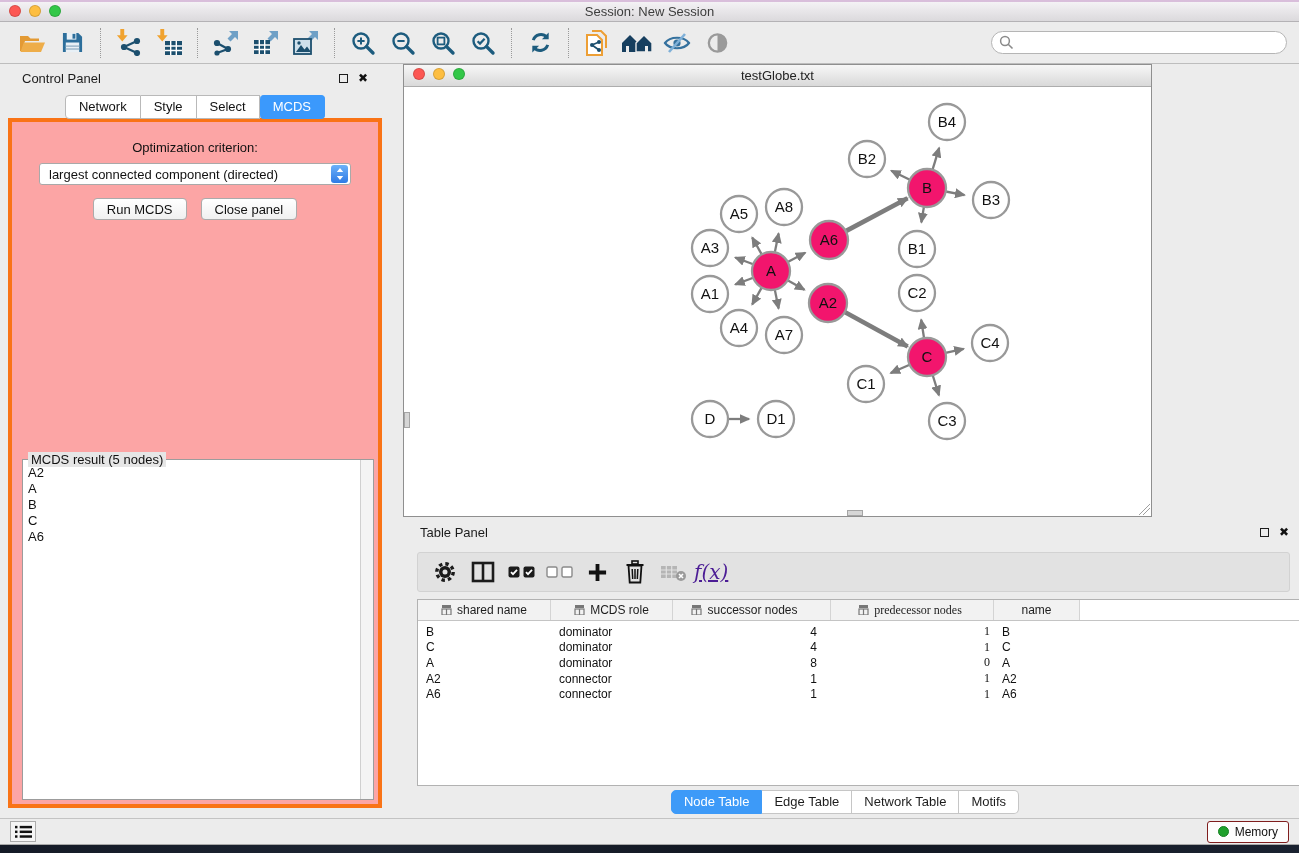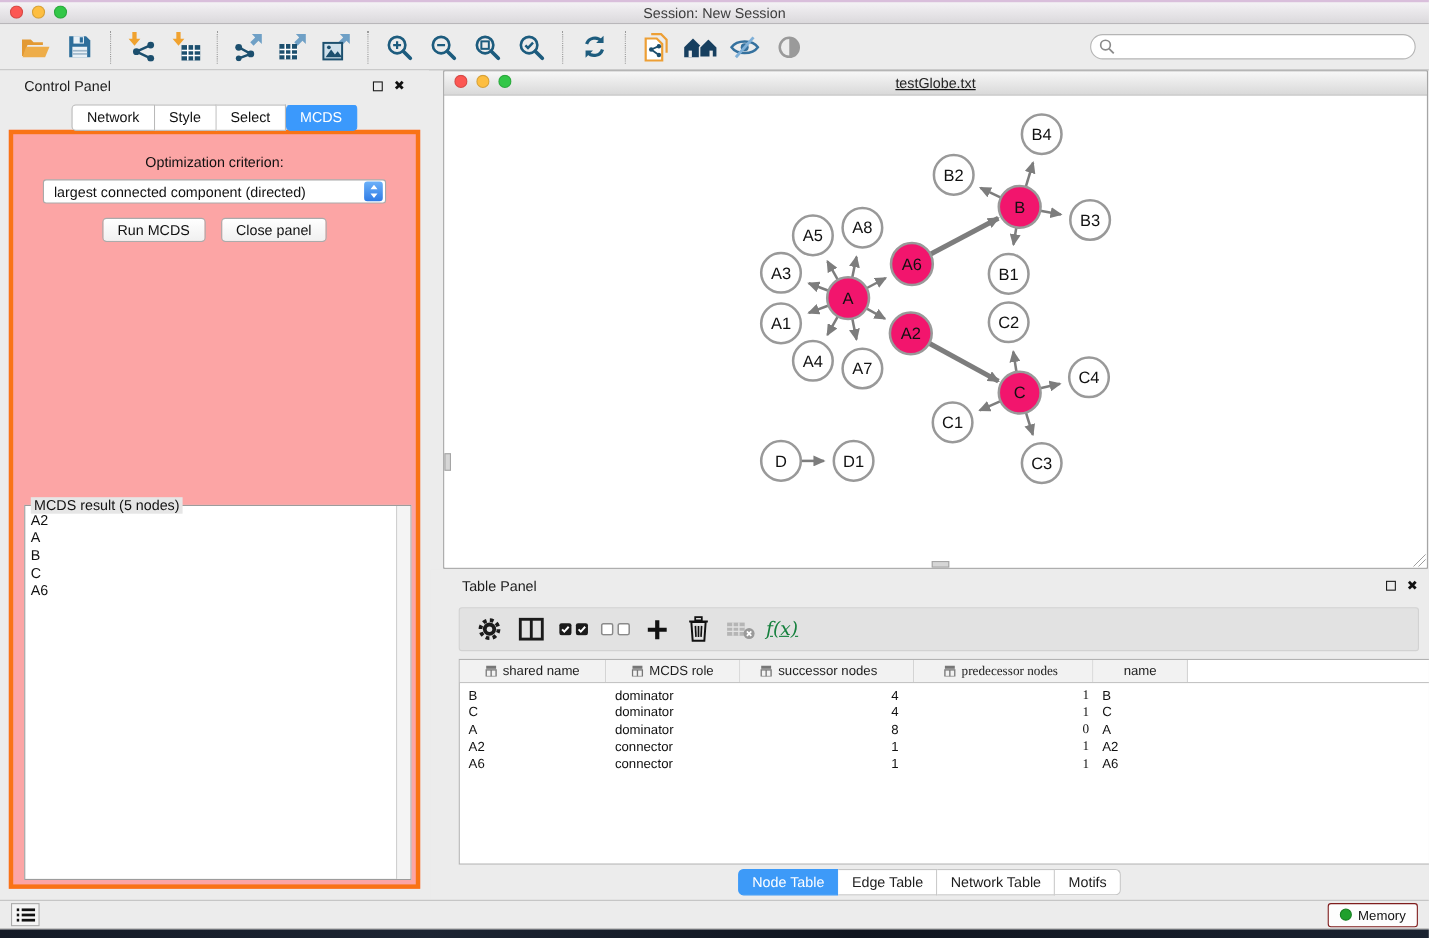--- a/index.html
+++ b/index.html
@@ -51,38 +51,38 @@
     border:1px solid #ababab; border-radius:4px; display:flex; align-items:center; }
 
   .result-box { position:absolute; left:10px; top:337px; width:352px; height:341px;
     background:#fff; border:1px solid #9c9c9c; }
   .result-legend { position:absolute; left:5px; top:-8px; background:#e6e6e6; padding:0 3px; font-size:13px; color:#111; }
   .result-list { position:absolute; left:1px; top:3px; bottom:1px; right:14px; overflow:hidden; padding:2px 0 0 4px; }
   .result-item { font-size:13px; line-height:16px; color:#111; }
   .result-scrollbar { position:absolute; right:0; top:0; bottom:0; width:13px; background:#f4f4f4; border-left:1px solid #d0d0d0; }
 
   
-  .net-window { position:absolute; left:403px; top:64px; width:895px; height:453px;
-    border:1px solid #8f8f8f; background:#fff;text-decoration:underline; }
+  .net-window { position:absolute; left:403px; top:64px; width:749px; height:453px;
+    border:1px solid #8f8f8f; background:#fff; }
   .net-titlebar { position:relative; height:22px; background:linear-gradient(#f7f7f7,#d9d9d9);
     border-bottom:1px solid #adadad; display:flex; align-items:center; }
   .net-title { flex:1; text-align:center; font-size:13px; color:#222; }
   .net-canvas { position:absolute; left:0; top:22px; right:0; bottom:0; background:#fff; overflow:hidden; }
   .net-nub-left { position:absolute; left:0; top:347px; width:6px; height:16px; background:#d6d6d6; border:1px solid #a5a5a5; }
   .net-nub-bottom { position:absolute; left:443px; bottom:0px; width:16px; height:6px; background:#d6d6d6; border:1px solid #a5a5a5; }
   .resize-grip { position:absolute; right:1px; bottom:1px; width:12px; height:12px;
     background:linear-gradient(135deg, transparent 50%, transparent 52%, #9f9f9f 52%, #9f9f9f 56%, transparent 56%, transparent 70%, #9f9f9f 70%, #9f9f9f 74%, transparent 74%); }
 
   
   .table-panel { position:absolute; left:391px; top:518px; width:908px; height:300px; background:#ececec; }
   .tp-head { height:28px; display:flex; align-items:center; padding:0 10px 0 29px; }
   .tp-toolbar { position:absolute; left:26px; top:34px; width:873px; height:40px; background:#e2e2e2;
     border:1px solid #d2d2d2; border-radius:3px; display:flex; align-items:center; padding:0 8px; }
   .tp-btn { height:32px; min-width:34px; display:flex; align-items:center; justify-content:center; margin:0 2px; }
-  .fx-label { font-family:"DejaVu Serif", serif; font-style:italic; font-size:17px; color:#15803d;text-decoration:underline; }
+  .fx-label { font-family:"DejaVu Serif", serif; font-style:italic; font-size:20px; color:#4c1d95;text-decoration:underline; }
   .check-pair { display:flex; gap:3px; }
 
   .ntable { position:absolute; left:26px; top:81px; width:950px; height:187px; background:#fff; border:1px solid #b2b2b2; }
   .thead { display:flex; height:21px; border-bottom:1px solid #c4c4c4; }
   .hcell { background:#f2f2f2; border-right:1px solid #d4d4d4; display:flex; align-items:center; justify-content:center;
     gap:5px; font-size:12px; color:#1d1d1d; }
   .tbody { position:absolute; left:0; top:21px; right:0; bottom:0; overflow:hidden; padding-top:3px; }
   .trow { display:flex; height:15.6px; align-items:center; }
   .tcell { font-size:12px; color:#111; padding:0 8px; }
   .c0 { width:133px; } .c1 { width:122px; } .c2 { width:158px; text-align:right; padding-right:14px; }

